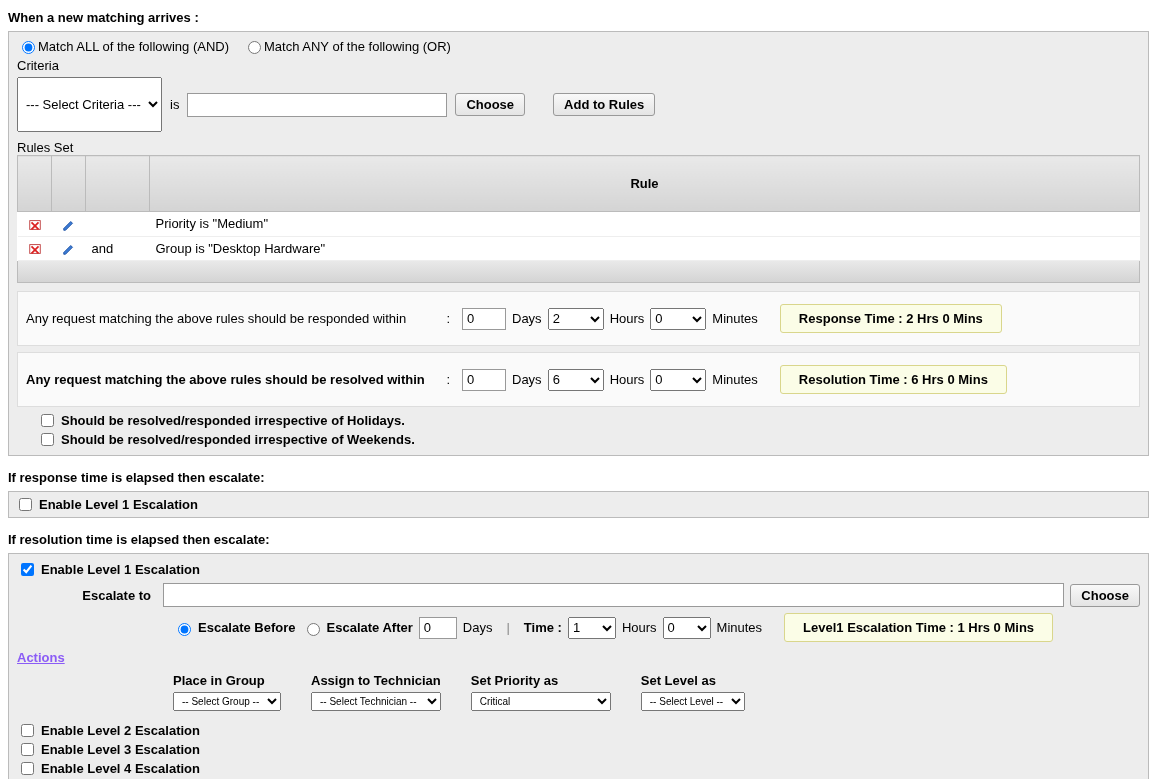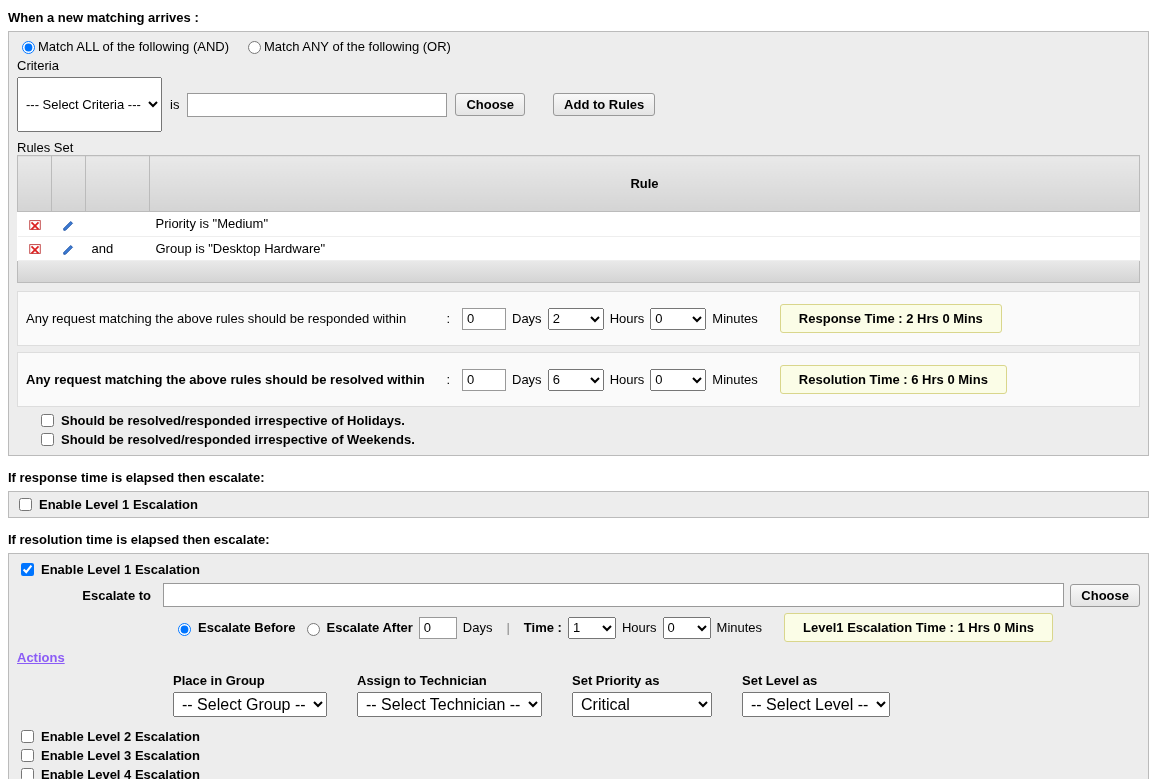--- a/index.html
+++ b/index.html
@@ -81,21 +81,21 @@
   .level-line { display:flex; align-items:center; gap:4px; font-weight:bold; }
   .panel.light { background:#ededed; }
   .escalate-to-row { display:flex; align-items:center; gap:6px; margin:4px 0; }
   .escalate-to-row .lbl { width:140px; text-align:right; font-weight:bold; padding-right:6px; }
   .escalate-to-row input { flex:1; }
   .escalate-options { display:flex; align-items:center; gap:6px; margin:6px 0 4px 156px; flex-wrap:wrap; }
   .escalate-options label { font-weight:bold; display:inline-flex; align-items:flex-start; gap:4px; }
   .actions-link { color:#8b5cf6; font-weight:bold; text-decoration:underline; cursor:pointer; margin:4px 0; display:inline-block; }
   .actions-row { display:flex; gap:30px; margin:4px 0 10px 156px; flex-wrap:wrap; }
   .action-col { display:flex; flex-direction:column; gap:4px; font-weight:bold; }
-  .action-col select { font-weight:normal; font-size:16px; padding:2px 4px; }
+  .action-col select { font-weight:normal; font-size:10px; padding:2px 4px; }
   .sep { color:#888; margin:0 8px; }
   
   .icon { width:14px; height:14px; display:inline-block; vertical-align:middle; }
 </style>
 </head>
 <body>
 
 <div class="section-label">When a new matching arrives :</div>
 
 <div class="panel">

